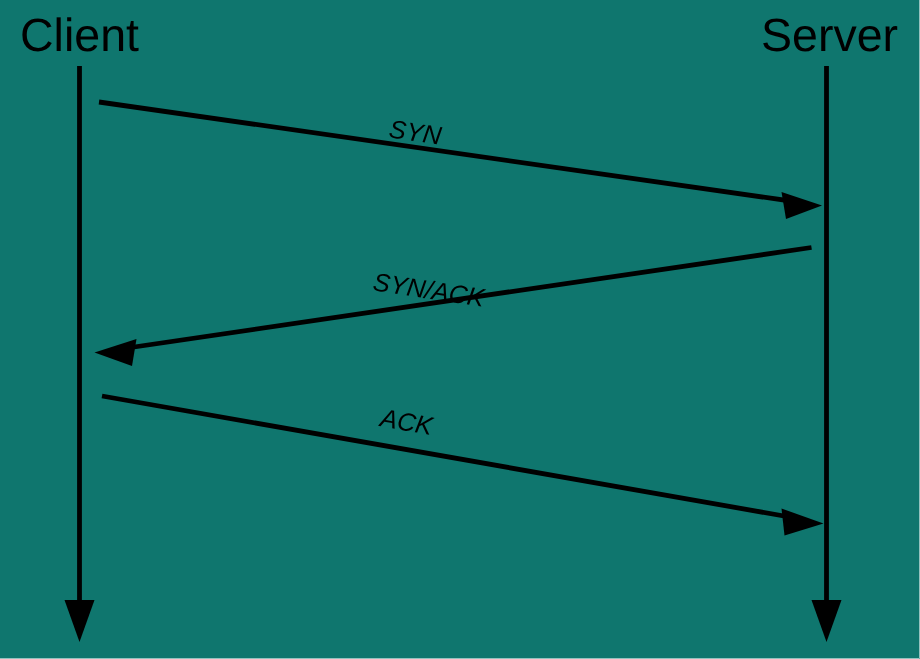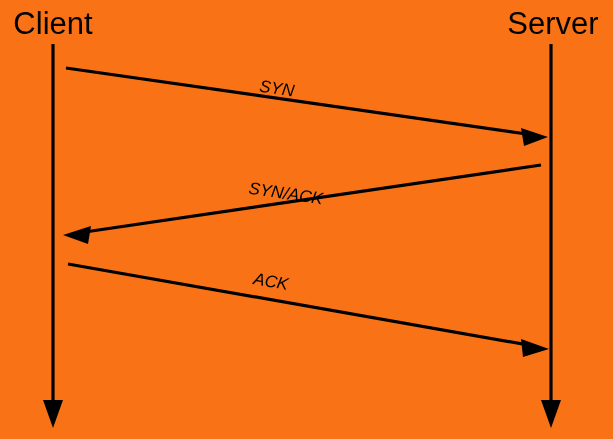--- a/index.html
+++ b/index.html
@@ -8,21 +8,21 @@
     padding: 0;
     background: #ffffff;
   }
   body {
     font-family: "Liberation Sans", sans-serif;
   }
   #diagram-root {
     position: relative;
     width: 613px;
     height: 439px;
-    background: #f97316;
+    background: #0f766e;
     overflow: hidden;
   }
   #sequence-svg {
     display: block;
     width: 613px;
     height: 439px;
   }
   .actor-label {
     font-family: "Liberation Sans", sans-serif;
     font-size: 31px;

